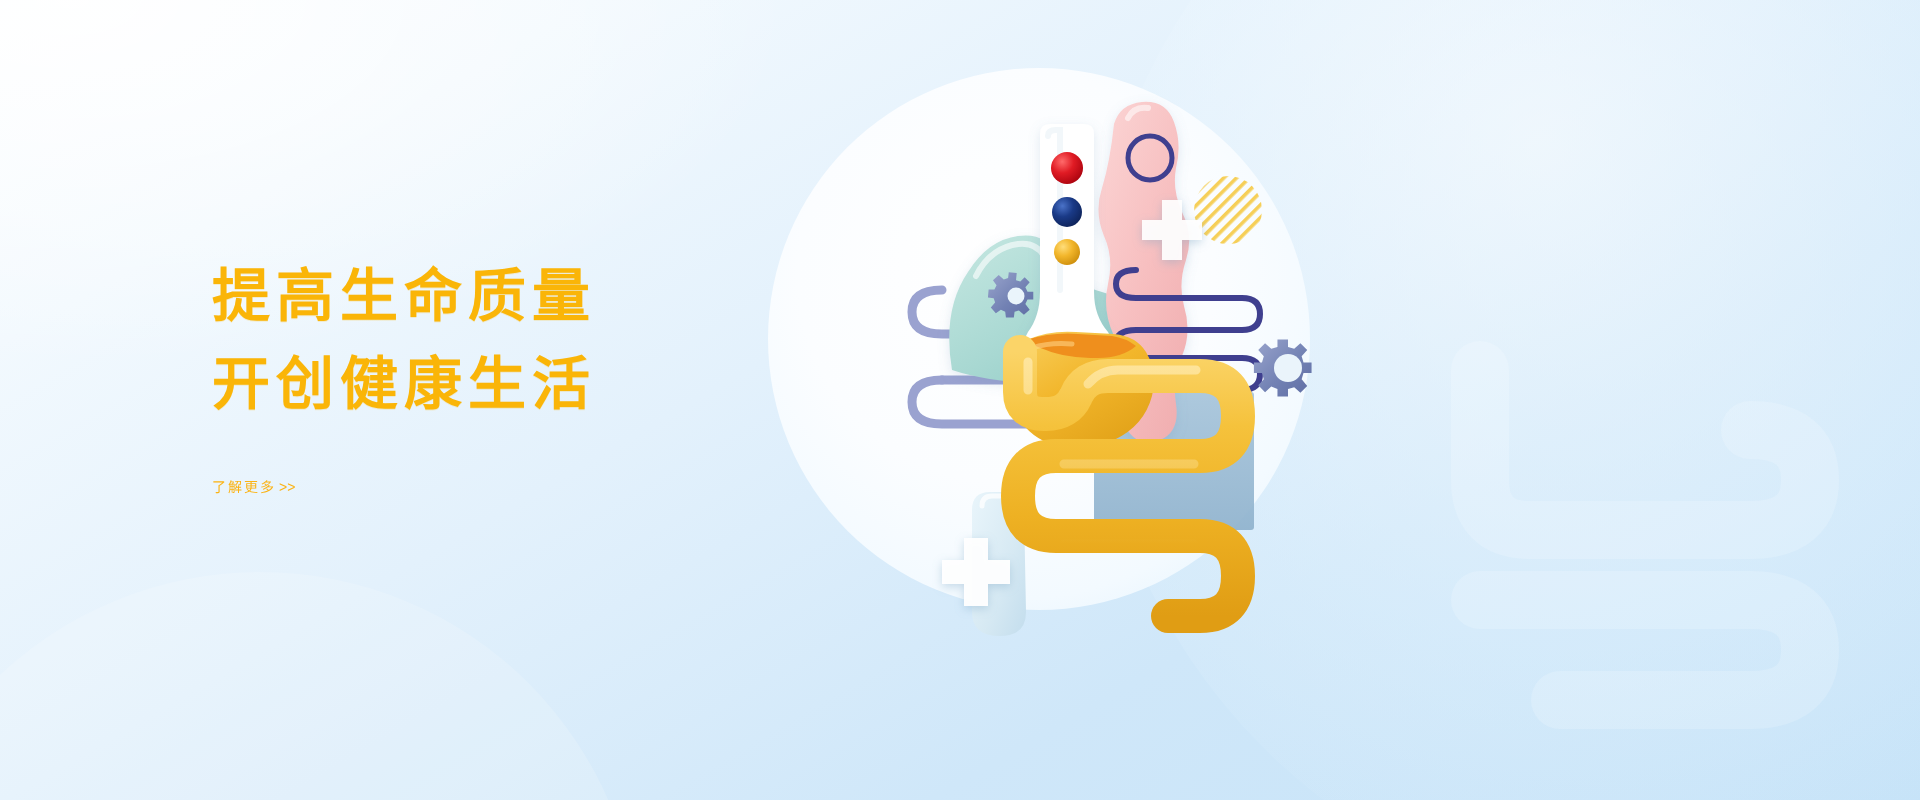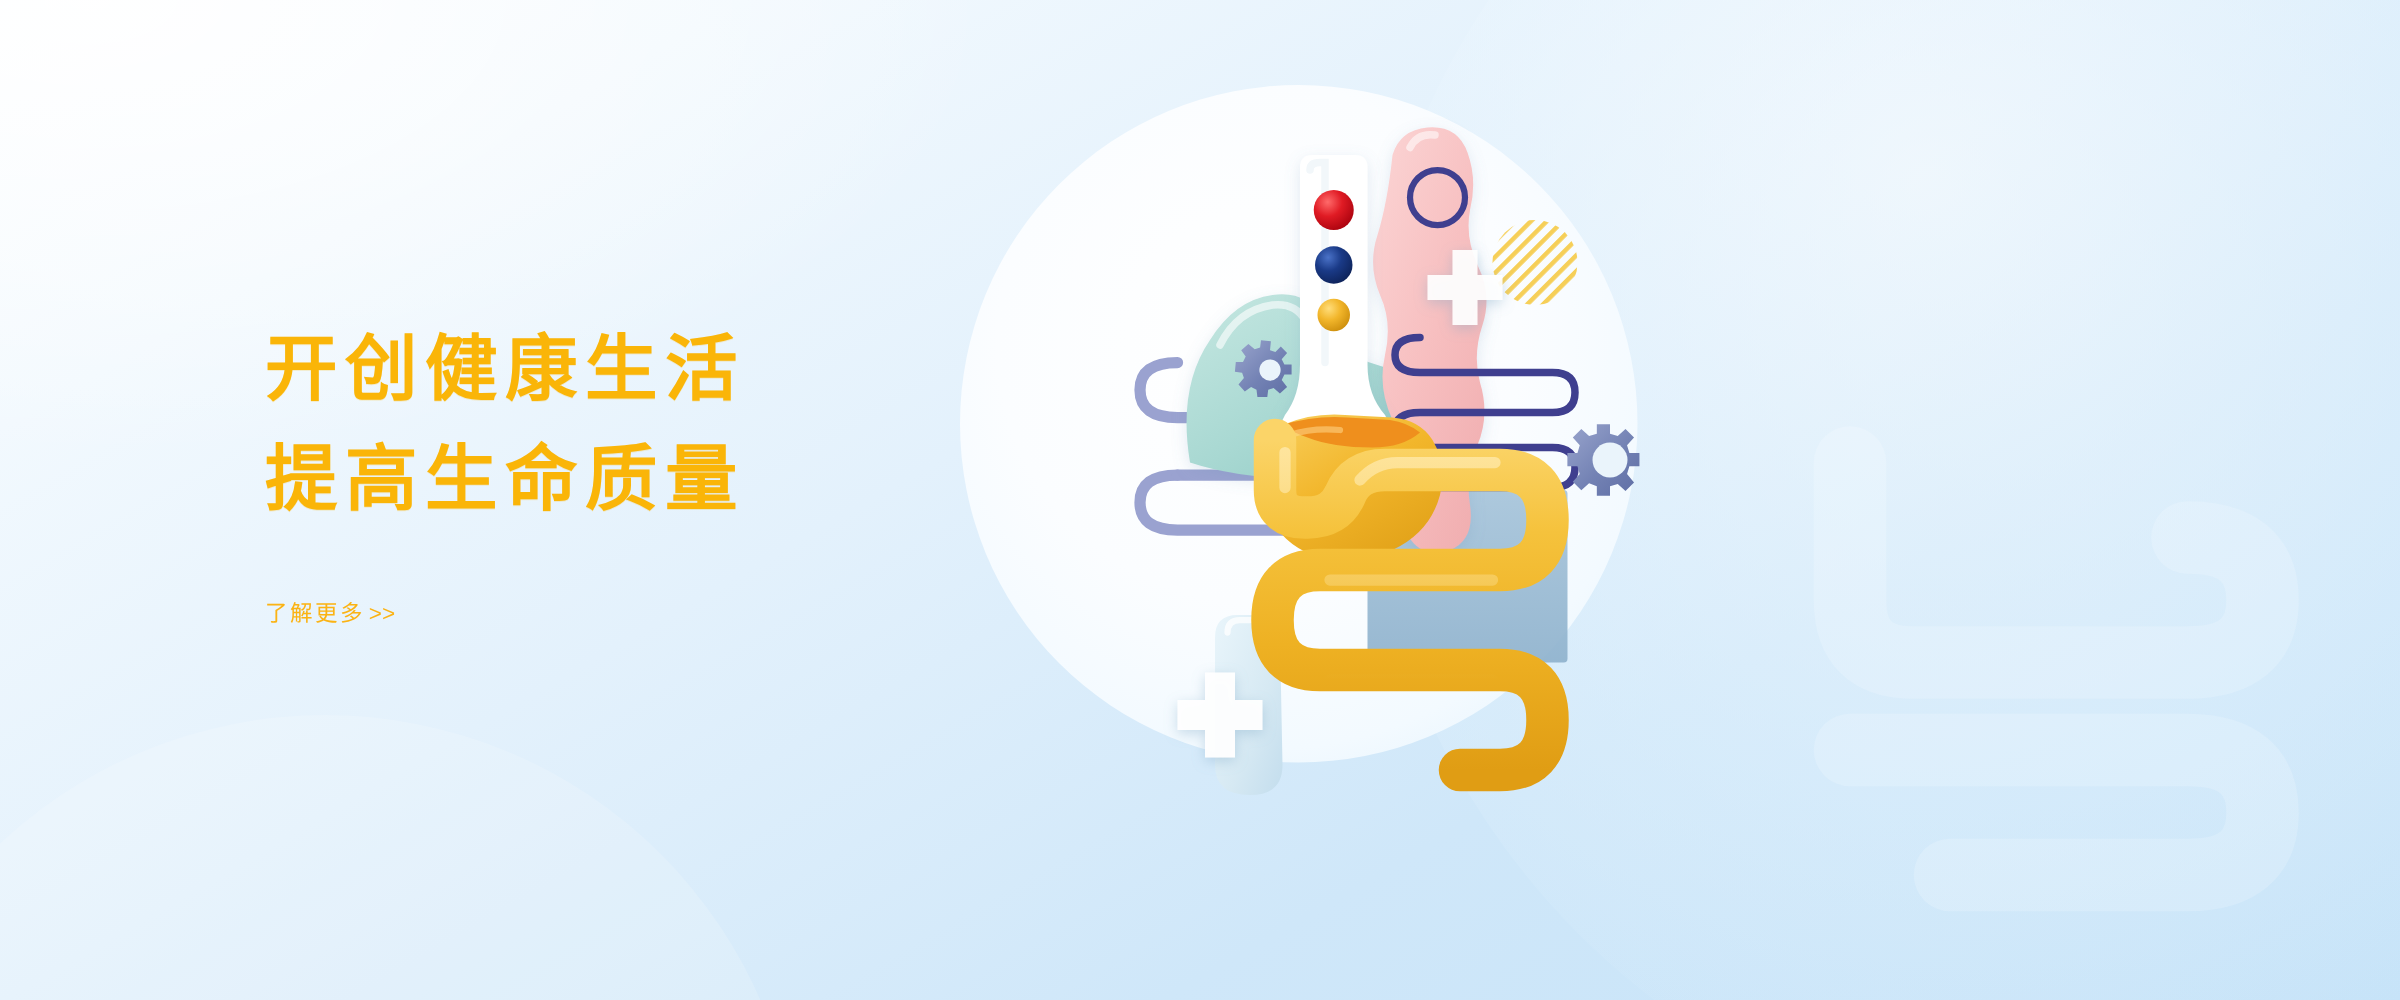--- a/index.html
+++ b/index.html
@@ -84,21 +84,21 @@
     letter-spacing: 6px;
     line-height: 88px;
     margin: 0;
     white-space: nowrap;
     text-shadow: 0 1px 0 rgba(250,181,8,0.18);
   }
   .cta {
     display: inline-block;
     margin-top: 48px;
     color: #fbb314;
-    font-size: 18px;
+    font-size: 14px;
     letter-spacing: 2px;
     text-decoration: none;
     cursor: pointer;
     white-space: nowrap;
   }
   .cta .chev { letter-spacing: 0px; margin-left: 3px; }
 
   
   .illustration {
     position: absolute;
@@ -123,22 +123,22 @@
       <g fill="none" stroke="#ffffff" stroke-width="58" stroke-linecap="round" stroke-linejoin="round" opacity="0.55">
         <path d="M60 40 L60 150 Q60 200 110 200 L330 200 Q390 200 390 150 Q390 100 330 100"></path>
         <path d="M60 270 L330 270 Q390 270 390 320 Q390 370 330 370 L140 370"></path>
       </g>
     </svg>
   </div>
 
   <div class="spotlight"></div>
 
   <div class="copy">
+    <h1 class="headline">提高生命质量</h1>
     <h1 class="headline">开创健康生活</h1>
-    <h1 class="headline">提高生命质量</h1>
     <a class="cta" href="#">
       <span>了解更多</span><span class="chev">&gt;&gt;</span>
     </a>
   </div>
 
   <div class="illustration">
     <svg viewBox="0 0 560 600" width="560" height="600" aria-hidden="true">
       <defs>
         <linearGradient id="gIntestine" x1="0" y1="0" x2="0" y2="1">
           <stop offset="0%" stop-color="#fbd468"></stop>

